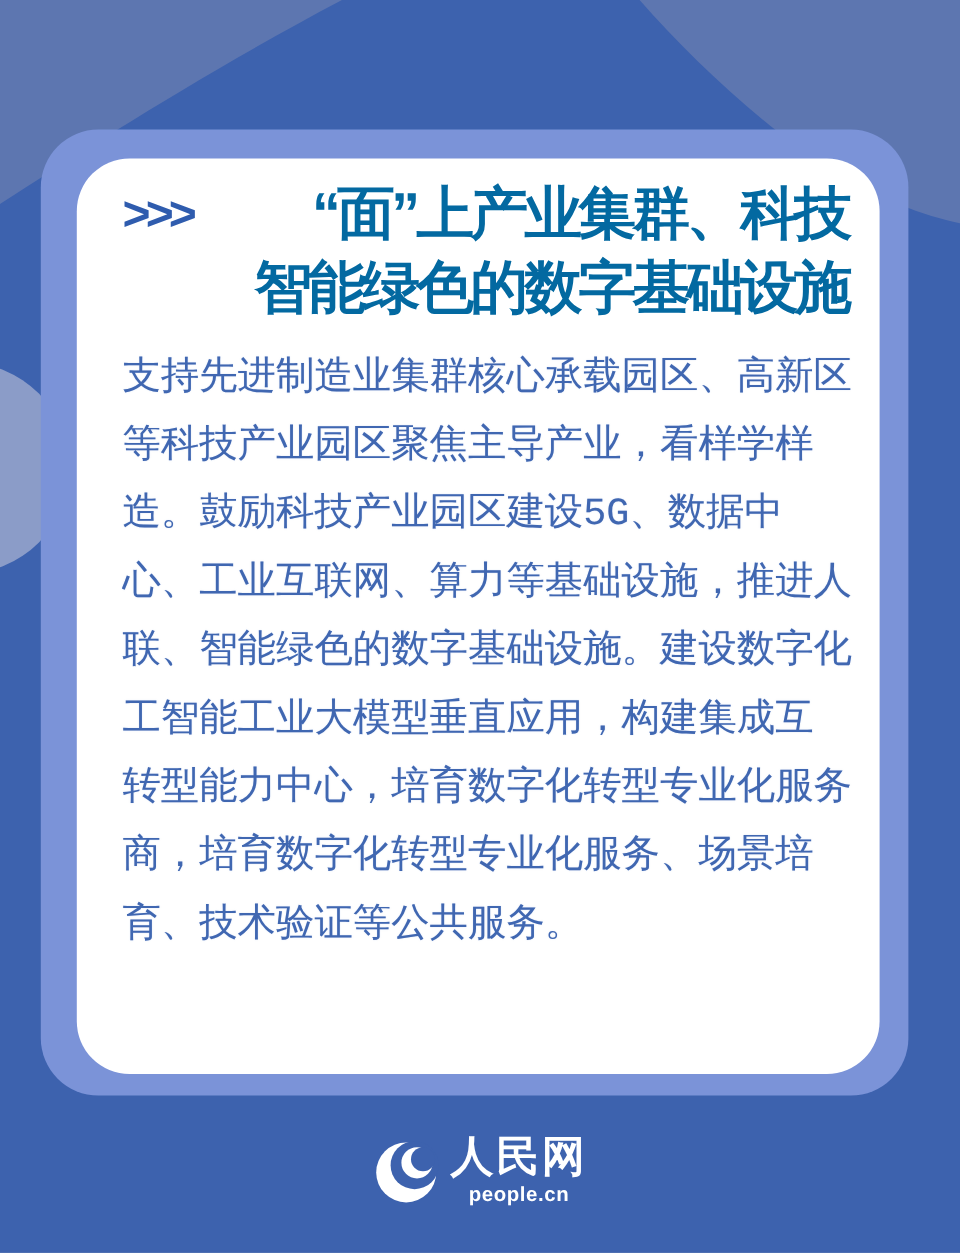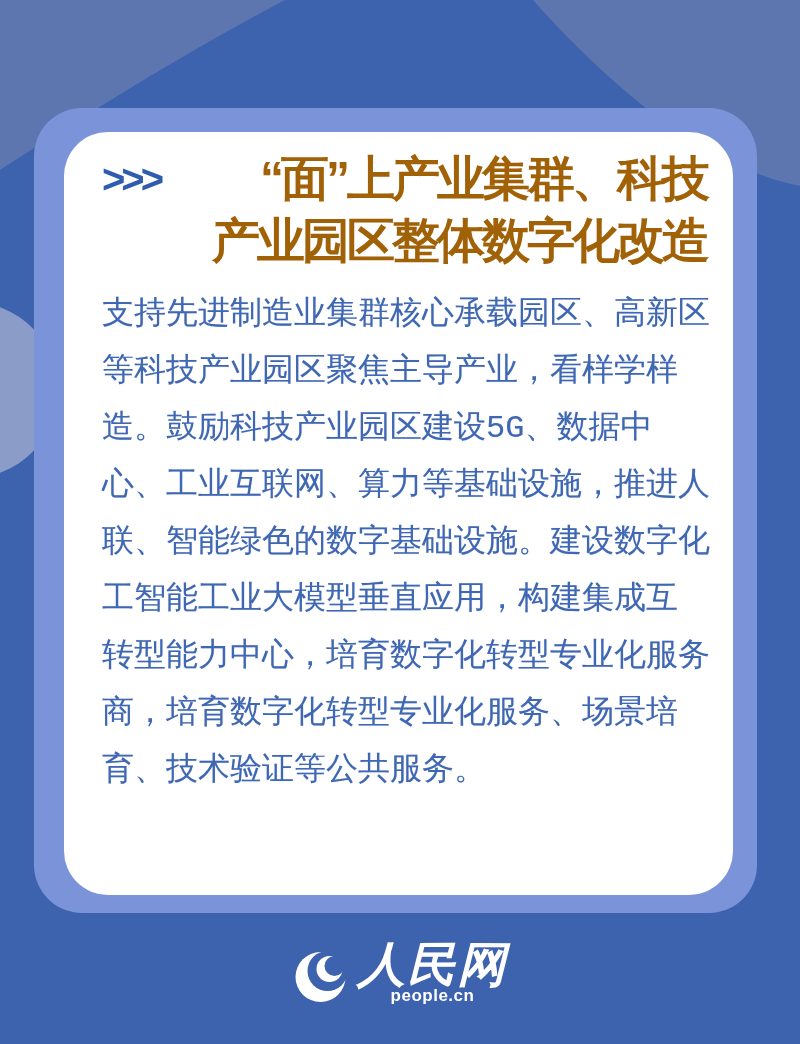--- a/index.html
+++ b/index.html
@@ -27,21 +27,21 @@
     display: flex; align-items: flex-start;
   }
   .marker {
     color: #2f5cae; font-weight: 900;
     font-size: 40px; line-height: 58px;
     letter-spacing: -4px; flex: 0 0 auto;
     margin-top: 2px;
   }
   .title {
     flex: 1 1 auto; text-align: right;
-    color: #a16207; font-weight: 900;
+    color: #0369a1; font-weight: 900;
     font-size: 48px; line-height: 62px;
     letter-spacing: -3px; white-space: nowrap;
   }
   .body-text {
     margin-top: 14px; padding-right: 2px;
     color: #4067b1; font-size: 32px; line-height: 57px;
     font-weight: 500;
     text-shadow: 0 0 1px rgba(150,175,225,0.55);
     font-family: Liberation Mono, monospace;
   }
@@ -50,22 +50,22 @@
   .footer {
     position: absolute; left: 50%; top: 941px;
     transform: translateX(-50%);
     display: flex; align-items: flex-start; gap: 7px;
     color: #ffffff;
   }
   .logo-icon { display: block; margin-top: 5px; }
   .logo-text { display: flex; flex-direction: column; align-items: center; }
   .logo-cn {
     font-family: "DejaVu Serif", "Liberation Serif", serif;
-    font-weight: 700; font-style: italic;
-    font-size: 48px; line-height: 46px; letter-spacing: 2px;
+    font-weight: 700; 
+    font-size: 36px; line-height: 46px; letter-spacing: 2px;
   }
   .logo-en {
     font-size: 17px; font-weight: 700; line-height: 18px;
     letter-spacing: 0.5px; margin-top: 0px; align-self: center;
   }
 </style>
 </head>
 <body>
 
 <svg class="bg-svg" width="800" height="1044" viewBox="0 0 800 1044">
@@ -74,21 +74,21 @@
   <circle cx="-30" cy="390" r="88" fill="#8b9cc8"></circle>
 </svg>
 
 <div class="backing-card"></div>
 
 <div class="card">
   <div class="title-row">
     <span class="marker">&gt;&gt;&gt;</span>
     <div class="title">
       <div>“面”上产业集群、科技</div>
-      <div>产业园区整体数字化改造</div>
+      <div>智能绿色的数字基础设施</div>
     </div>
   </div>
   <div class="body-text">
       <div class="body-line">支持先进制造业集群核心承载园区、高新区</div>
       <div class="body-line">等科技产业园区聚焦主导产业，看样学样</div>
       <div class="body-line">造。鼓励科技产业园区建设5G、数据中</div>
       <div class="body-line">心、工业互联网、算力等基础设施，推进人</div>
       <div class="body-line">联、智能绿色的数字基础设施。建设数字化</div>
       <div class="body-line">工智能工业大模型垂直应用，构建集成互</div>
       <div class="body-line">转型能力中心，培育数字化转型专业化服务</div>

